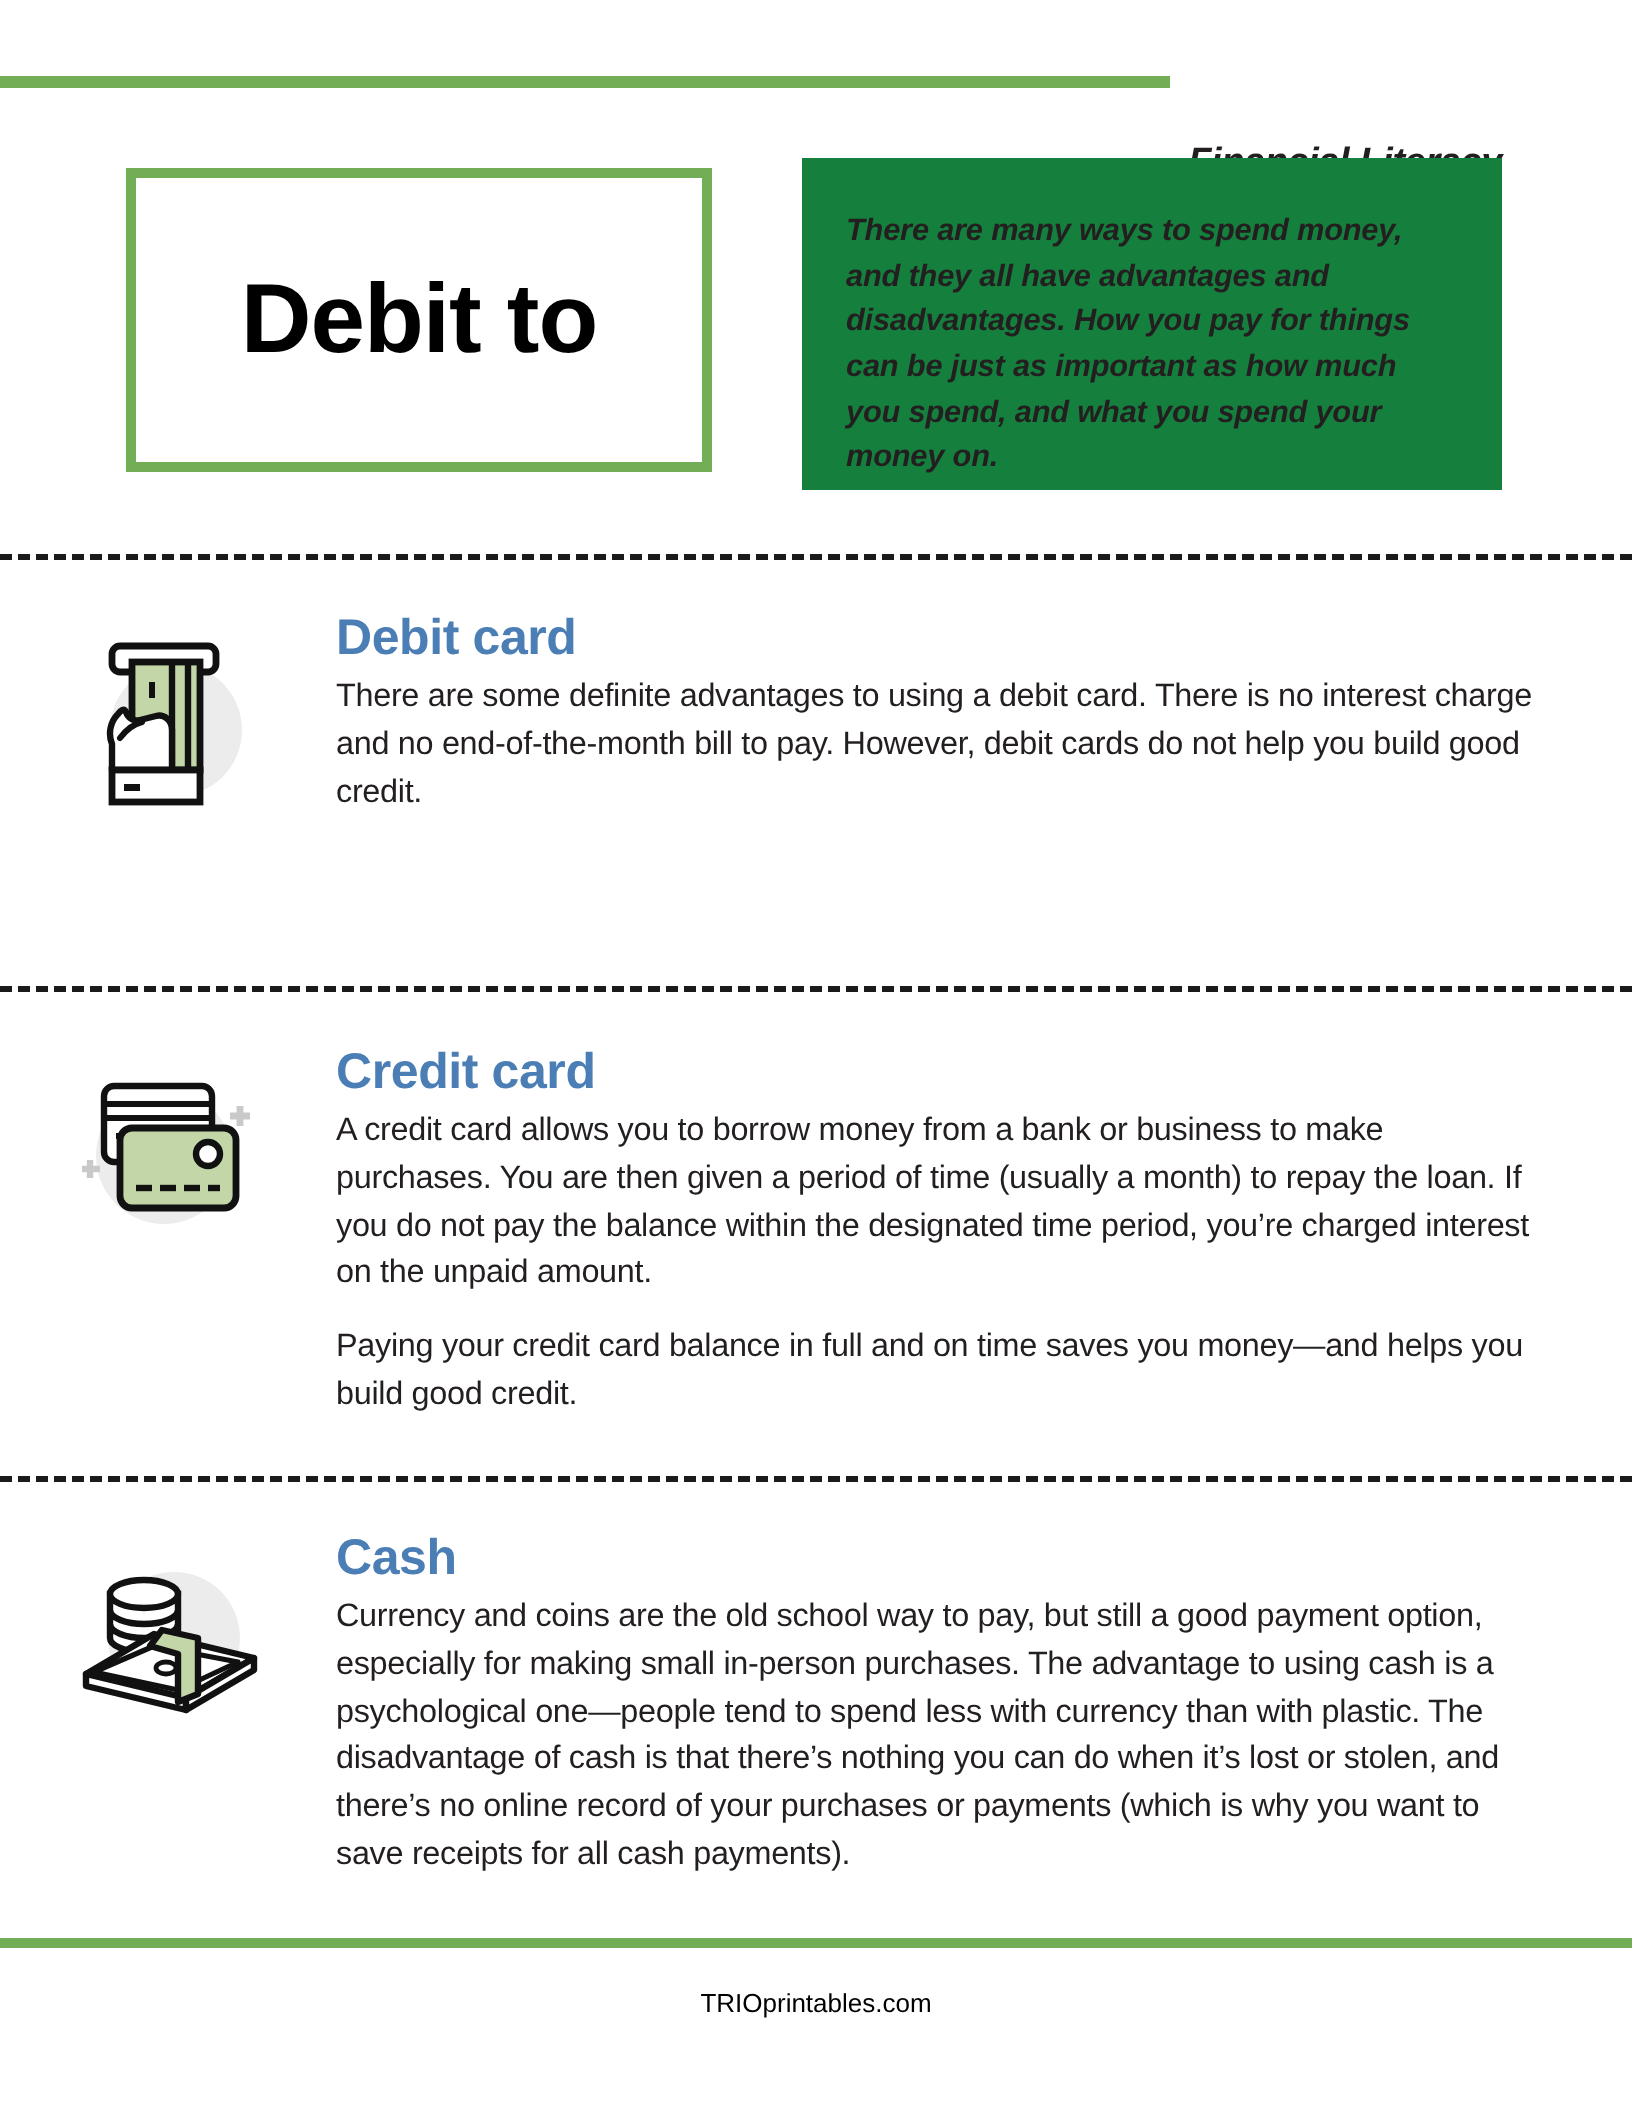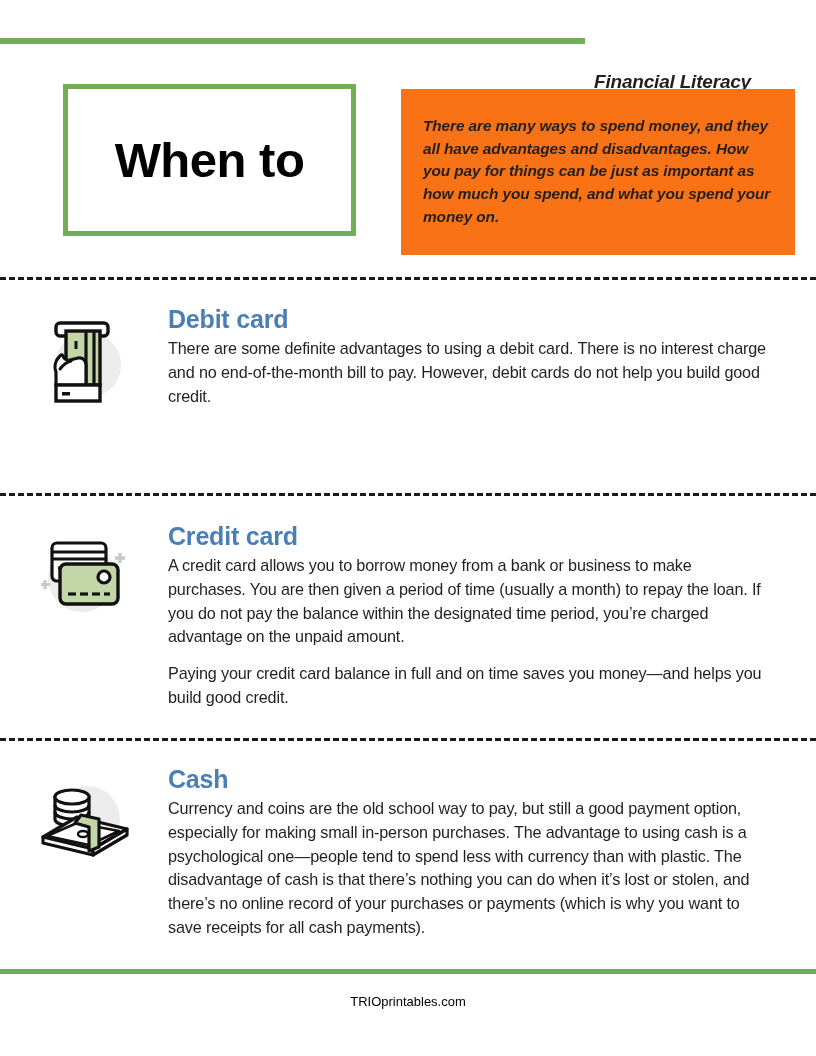--- a/index.html
+++ b/index.html
@@ -76,26 +76,25 @@
     line-height: 1.0;
     letter-spacing: -0.5px;
     margin-top: 2px;
   }
 
   
   .intro-box {
     position: absolute;
     left: 401px;
     top: 79px;
-    width: 394px;
+    width: 350px;
     height: 166px;
-    background: #f97316;
+    background: #15803d;
     box-sizing: border-box;
     padding: 26px 22px 10px 22px;
-    margin-top: 10px;
   }
   .intro-text {
     font-size: 15.4px;
     font-weight: bold;
     font-style: italic;
     line-height: 1.47;
     color: #231f20;
     letter-spacing: -0.1px;
   }
 
@@ -172,21 +171,21 @@
 </style>
 </head>
 <body>
 
 <div class="header">
   <div class="header-rule"></div>
   <div class="header-title">Financial Literacy</div>
 </div>
 
 <div class="title-box">
-  <div class="title-line1">When to</div>
+  <div class="title-line1">Debit to</div>
 </div>
 
 <div class="intro-box">
   <div class="intro-text">There are many ways to spend money, and they all have advantages and disadvantages. How you pay for things can be just as important as how much you spend, and what you spend your money on.</div>
 </div>
 
 <div class="sep sep-1"></div>
 
 <div class="section sec-debit">
   <div class="sec-icon">
@@ -232,21 +231,21 @@
       <line x1="42" y1="58" x2="50" y2="58" stroke="#111111" stroke-width="3.2"></line>
       <line x1="54" y1="58" x2="62" y2="58" stroke="#111111" stroke-width="3.2"></line>
       <line x1="66" y1="58" x2="72" y2="58" stroke="#111111" stroke-width="3.2"></line>
 
       <path d="M82 17 l0 10 M77 22 l10 0" stroke="#c9c9c9" stroke-width="3.4"></path>
       <path d="M7 44 l0 9 M3 48.5 l9 0" stroke="#c9c9c9" stroke-width="3.2"></path>
     </svg>
   </div>
   <div class="sec-body">
     <h2 class="sec-heading">Credit card</h2>
-    <p class="sec-para">A credit card allows you to borrow money from a bank or business to make purchases. You are then given a period of time (usually a month) to repay the loan. If you do not pay the balance within the designated time period, you’re charged advantage on the unpaid amount.</p>
+    <p class="sec-para">A credit card allows you to borrow money from a bank or business to make purchases. You are then given a period of time (usually a month) to repay the loan. If you do not pay the balance within the designated time period, you’re charged interest on the unpaid amount.</p>
     <p class="sec-para">Paying your credit card balance in full and on time saves you money—and helps you build good credit.</p>
   </div>
 </div>
 
 <div class="sep sep-3"></div>
 
 <div class="section sec-cash">
   <div class="sec-icon">
     <svg width="106" height="82" viewBox="0 0 106 82">
       <circle cx="56" cy="40" r="33" fill="#ececec"></circle>

